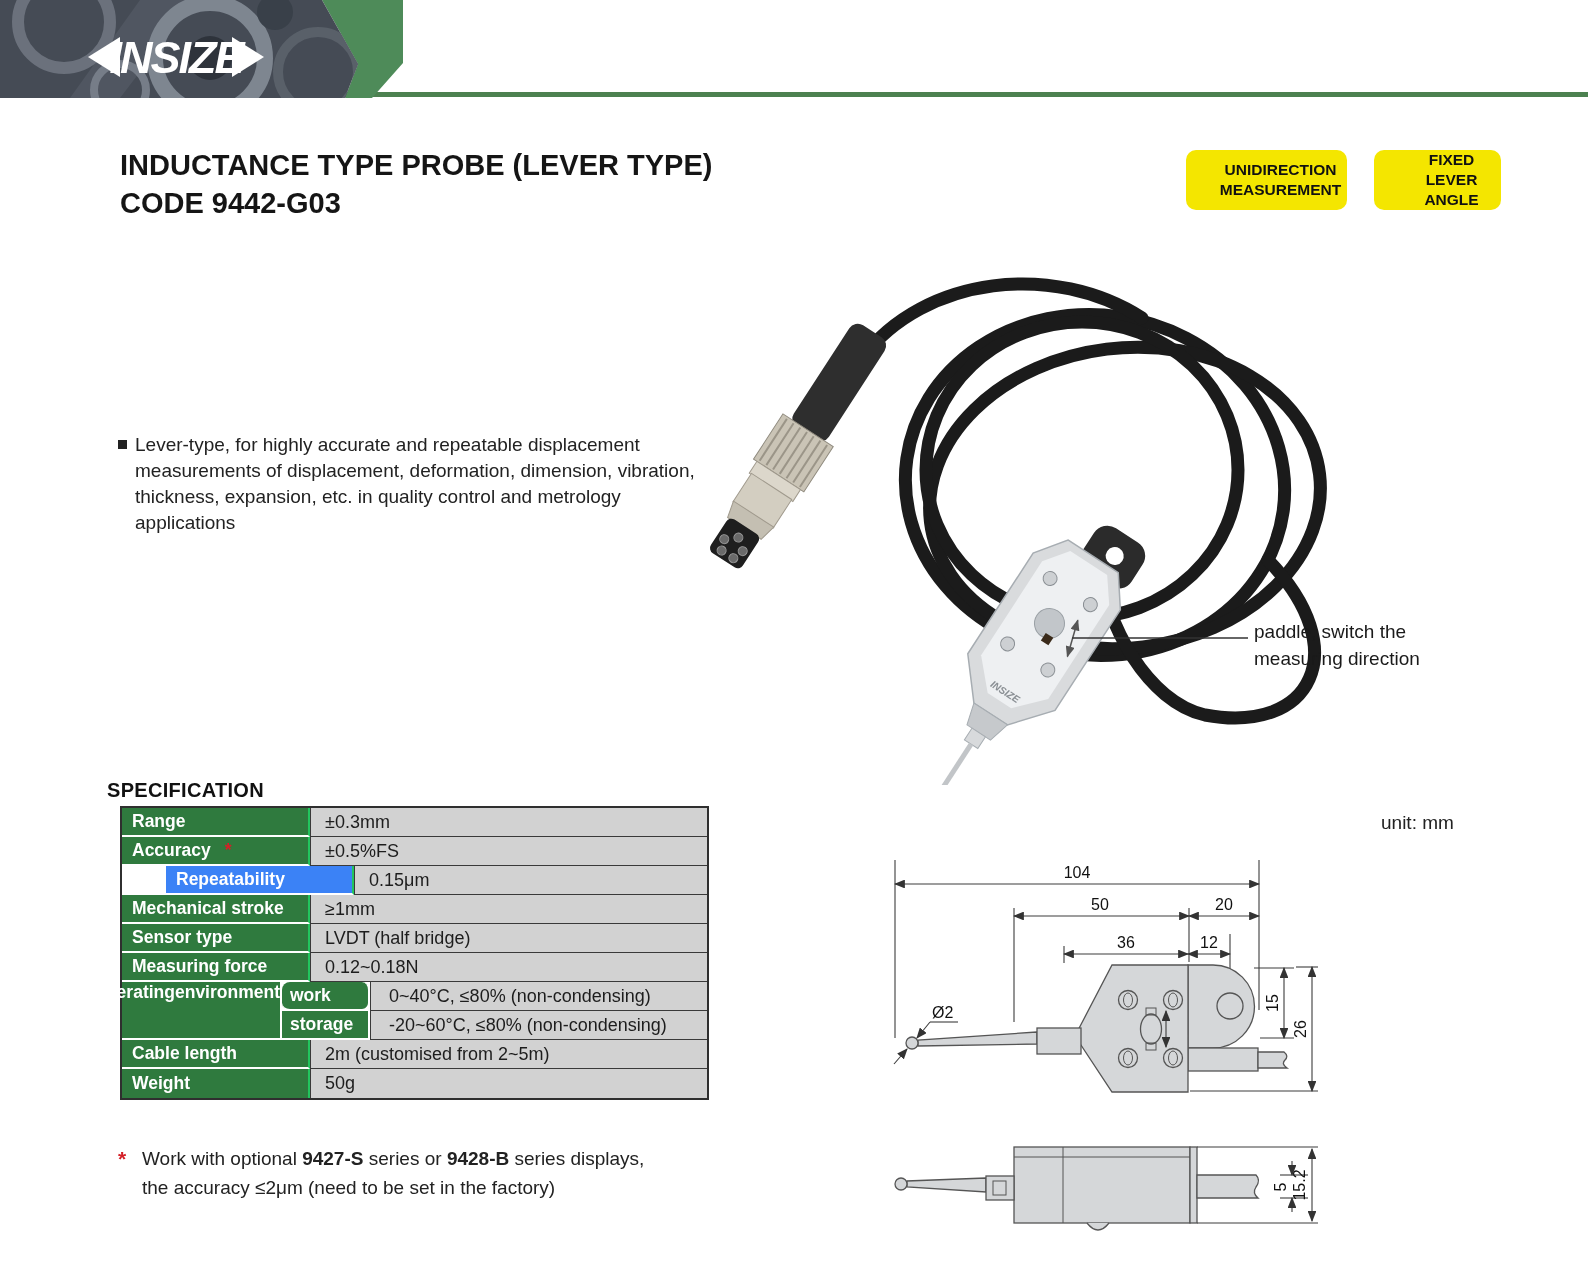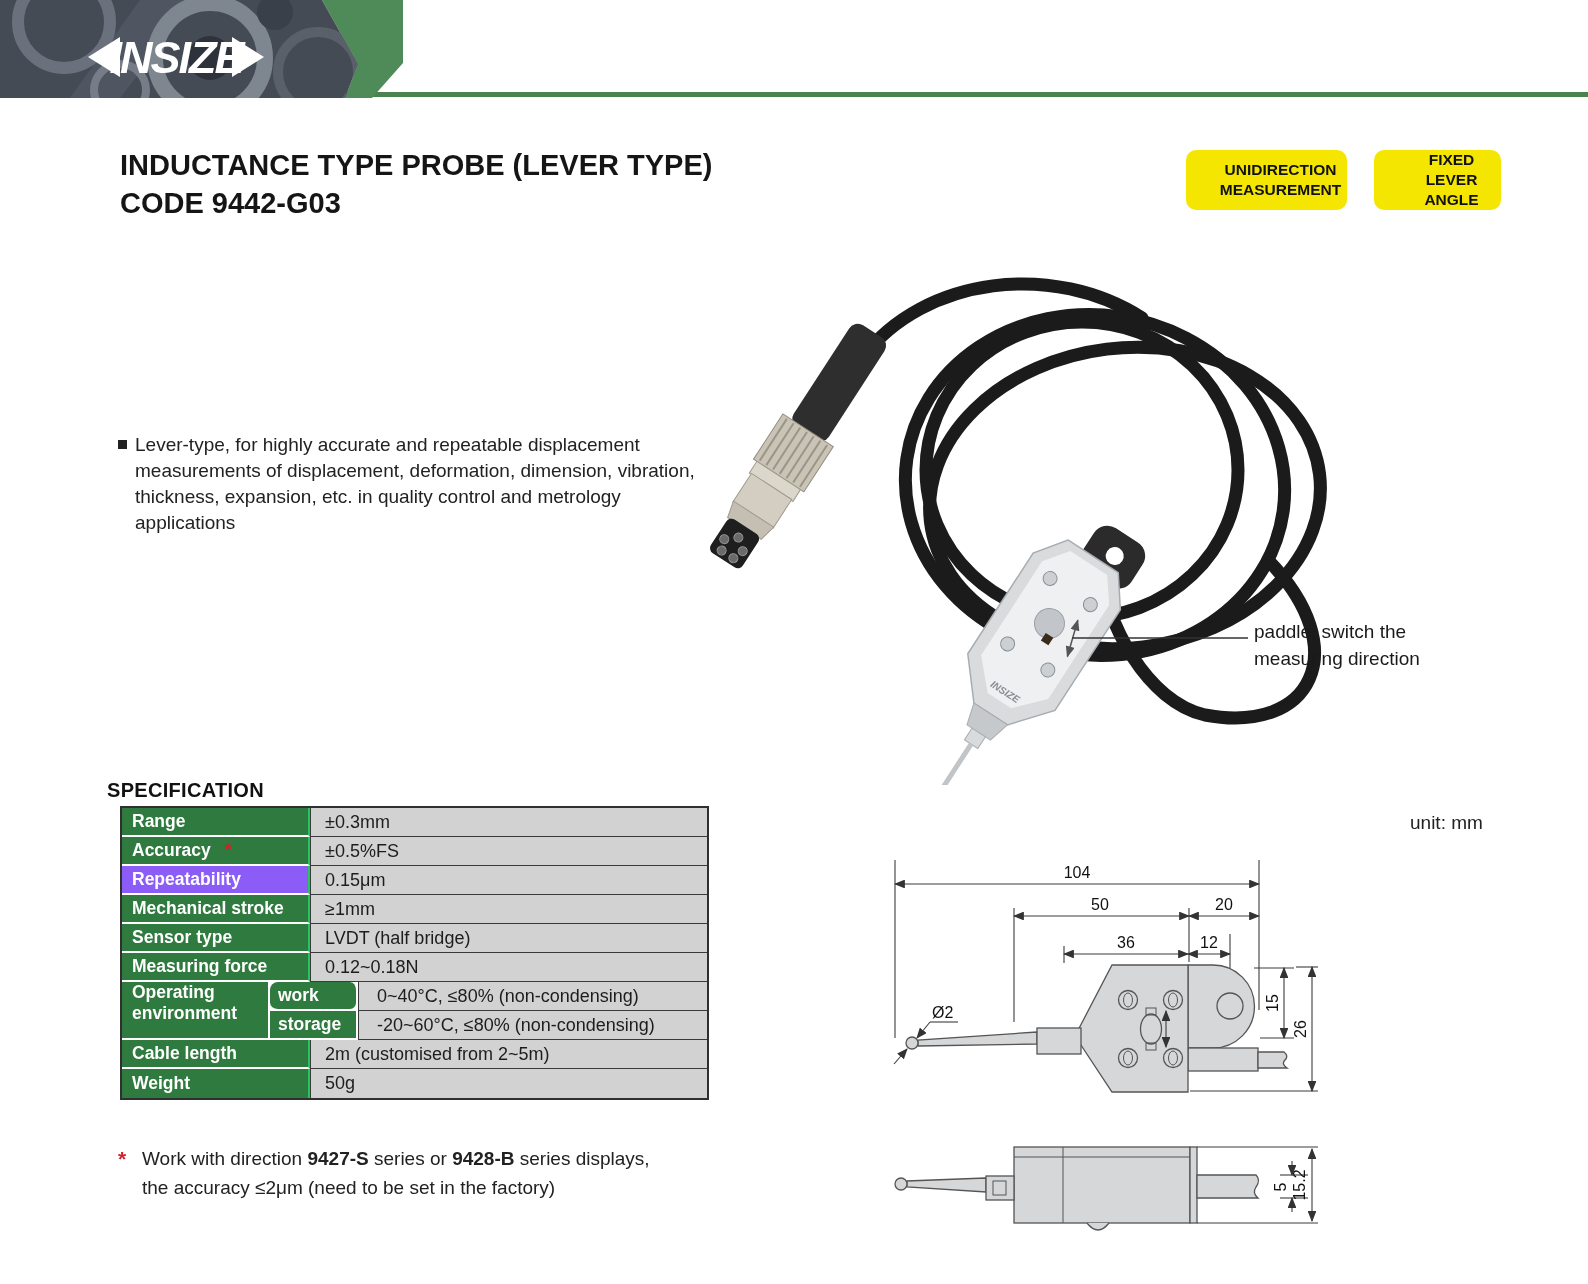--- a/index.html
+++ b/index.html
@@ -46,42 +46,42 @@
   .scell-value {
     flex:1; background:#d2d2d2; font-size:18px; color:#1d1d1d;
     display:flex; align-items:center; padding-left:14px;
     border-left:1px solid #3a3a3a; border-bottom:1px solid #3a3a3a;
   }
   .srow.last .scell-value { border-bottom:none; }
   .red-star { color:#d42027; margin-left:3px; font-weight:bold; }
   
   #env-row { display:flex; height:58px; }
   #env-label {
-    width:148px; color:#fff; font-weight:bold; font-size:17.5px; line-height:21px;
-    display:flex; flex-direction:column; justify-content:flex-start; padding-left:10px;
+    width:160px; color:#fff; font-weight:bold; font-size:17.5px; line-height:21px;
+    display:flex; flex-direction:row; justify-content:flex-end; padding-left:10px;
     border-right:2px solid #fff; border-bottom:2px solid #fff;
   }
   #env-sub { width:88px; display:flex; flex-direction:column; }
   .env-sub-cell {
     height:29px; color:#fff; font-weight:bold; font-size:17.5px;
     display:flex; align-items:center; padding-left:8px;
     border-right:2px solid #fff; border-bottom:2px solid #fff;
   }
   #env-values { flex:1; display:flex; flex-direction:column; }
   .env-val-cell {
     height:29px; background:#d2d2d2; font-size:18px; color:#1d1d1d;
     display:flex; align-items:center; padding-left:18px;
     border-left:1px solid #3a3a3a; border-bottom:1px solid #3a3a3a;
   }
   
   #footnote { position:absolute; left:118px; top:1144px; width:650px; font-size:19px; line-height:29px; color:#222; display:flex; }
   #footnote .star { color:#d42027; font-weight:bold; font-size:21px; width:24px; }
   #footnote b { font-weight:bold; }
   
-  #unit-label { position:absolute; left:1410px; top:812px; font-size:19px; color:#222;text-align:right; }
+  #unit-label { position:absolute; left:1381px; top:812px; font-size:19px; color:#222;text-align:right; }
   #drawing { position:absolute; left:860px; top:840px; width:728px; height:444px; }
   text.dim { font-size:16px; fill:#111; font-family:"Liberation Sans",sans-serif; }
   .dline { stroke:#3c3c3c; stroke-width:1.1; fill:none; }
   .dbody { fill:#d5d7d9; stroke:#555; stroke-width:1.3; }
   .dthin { stroke:#555; stroke-width:1; fill:none; }
 </style>
 </head>
 <body>
 
 <div id="page">
@@ -206,21 +206,21 @@
       <div class="scell-value">±0.3mm</div>
     </div>
     <div class="srow">
       <div class="scell-label" style="background: rgb(47, 122, 62); gap: 11px;">
         <span>Accuracy</span>
         <span class="red-star">*</span>
       </div>
       <div class="scell-value">±0.5%FS</div>
     </div>
     <div class="srow">
-      <div class="scell-label" style="background: #8b5cf6;">
+      <div class="scell-label" style="background: #3b82f6; margin-left: 44px;">
           <span>Repeatability</span>
         </div>
       <div class="scell-value">0.15μm</div>
     </div>
     <div class="srow">
       <div class="scell-label" style="background: rgb(47, 122, 62);">
           <span>Mechanical stroke</span>
         </div>
       <div class="scell-value">≥1mm</div>
     </div>
@@ -260,21 +260,21 @@
       <div class="scell-label" style="background: rgb(47, 122, 62);">
           <span>Weight</span>
         </div>
       <div class="scell-value">50g</div>
     </div>
   </div>
 
   <div id="footnote">
     <div class="star">*</div>
     <div>
-      <span>Work with direction </span><b>9427-S</b><span> series or </span><b>9428-B</b><span> series displays,</span>
+      <span>Work with optional </span><b>9427-S</b><span> series or </span><b>9428-B</b><span> series displays,</span>
       <div>the accuracy ≤2μm (need to be set in the factory)</div>
     </div>
   </div>
 
   <div id="unit-label">unit: mm</div>
 
   <svg id="drawing" viewBox="0 0 728 444">
     <defs>
       <marker id="arr" viewBox="0 0 10 8" refX="9" refY="4" markerWidth="10" markerHeight="8" orient="auto-start-reverse">
         <path d="M0,0 L10,4 L0,8 z" fill="#333"></path>

